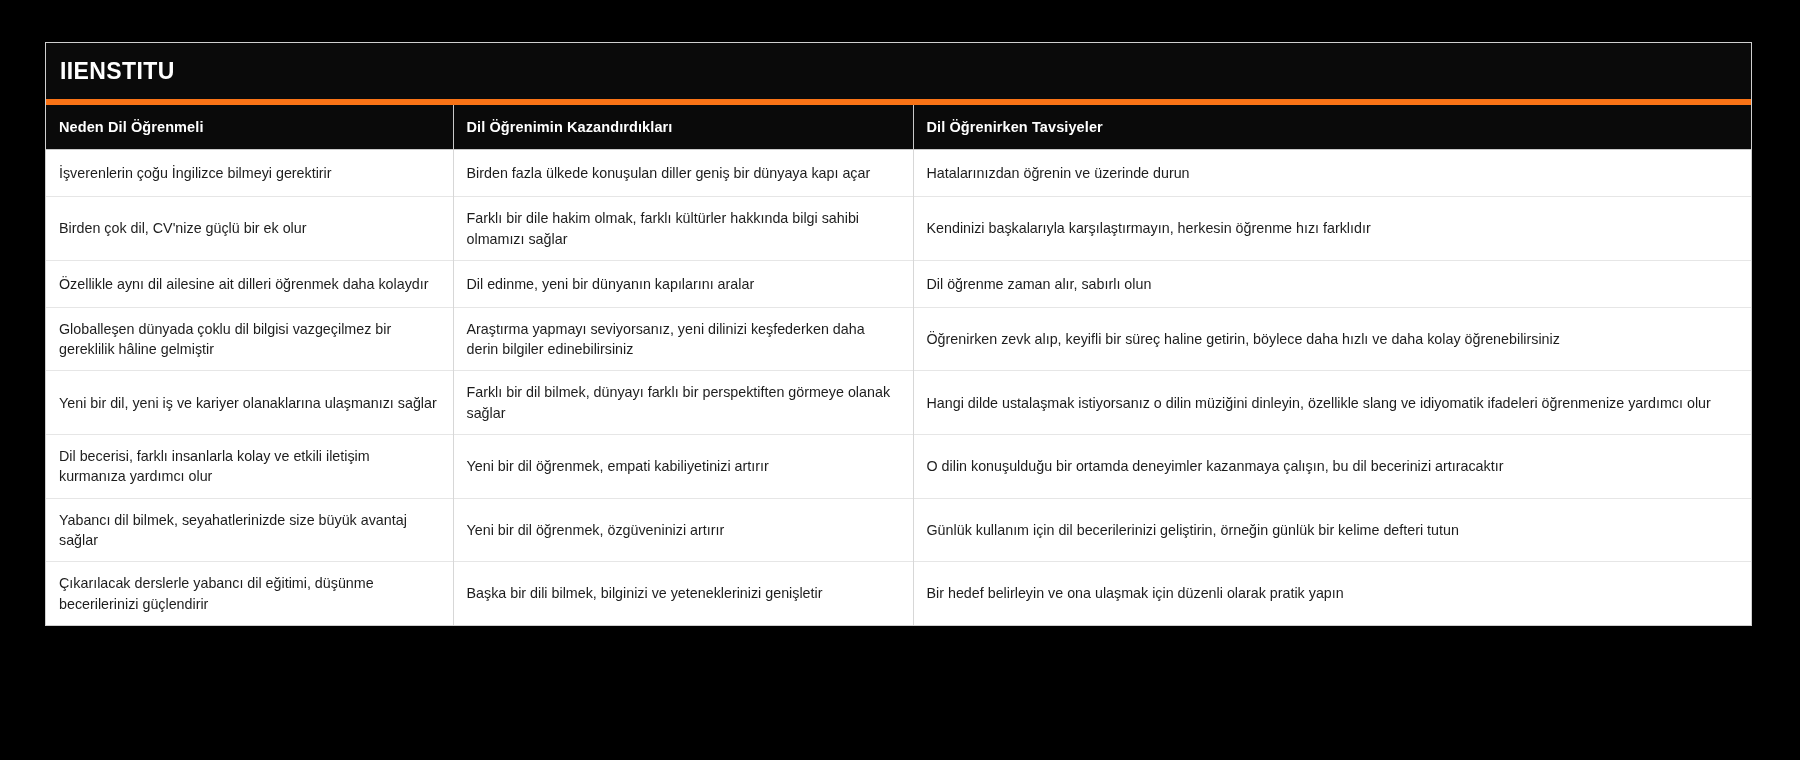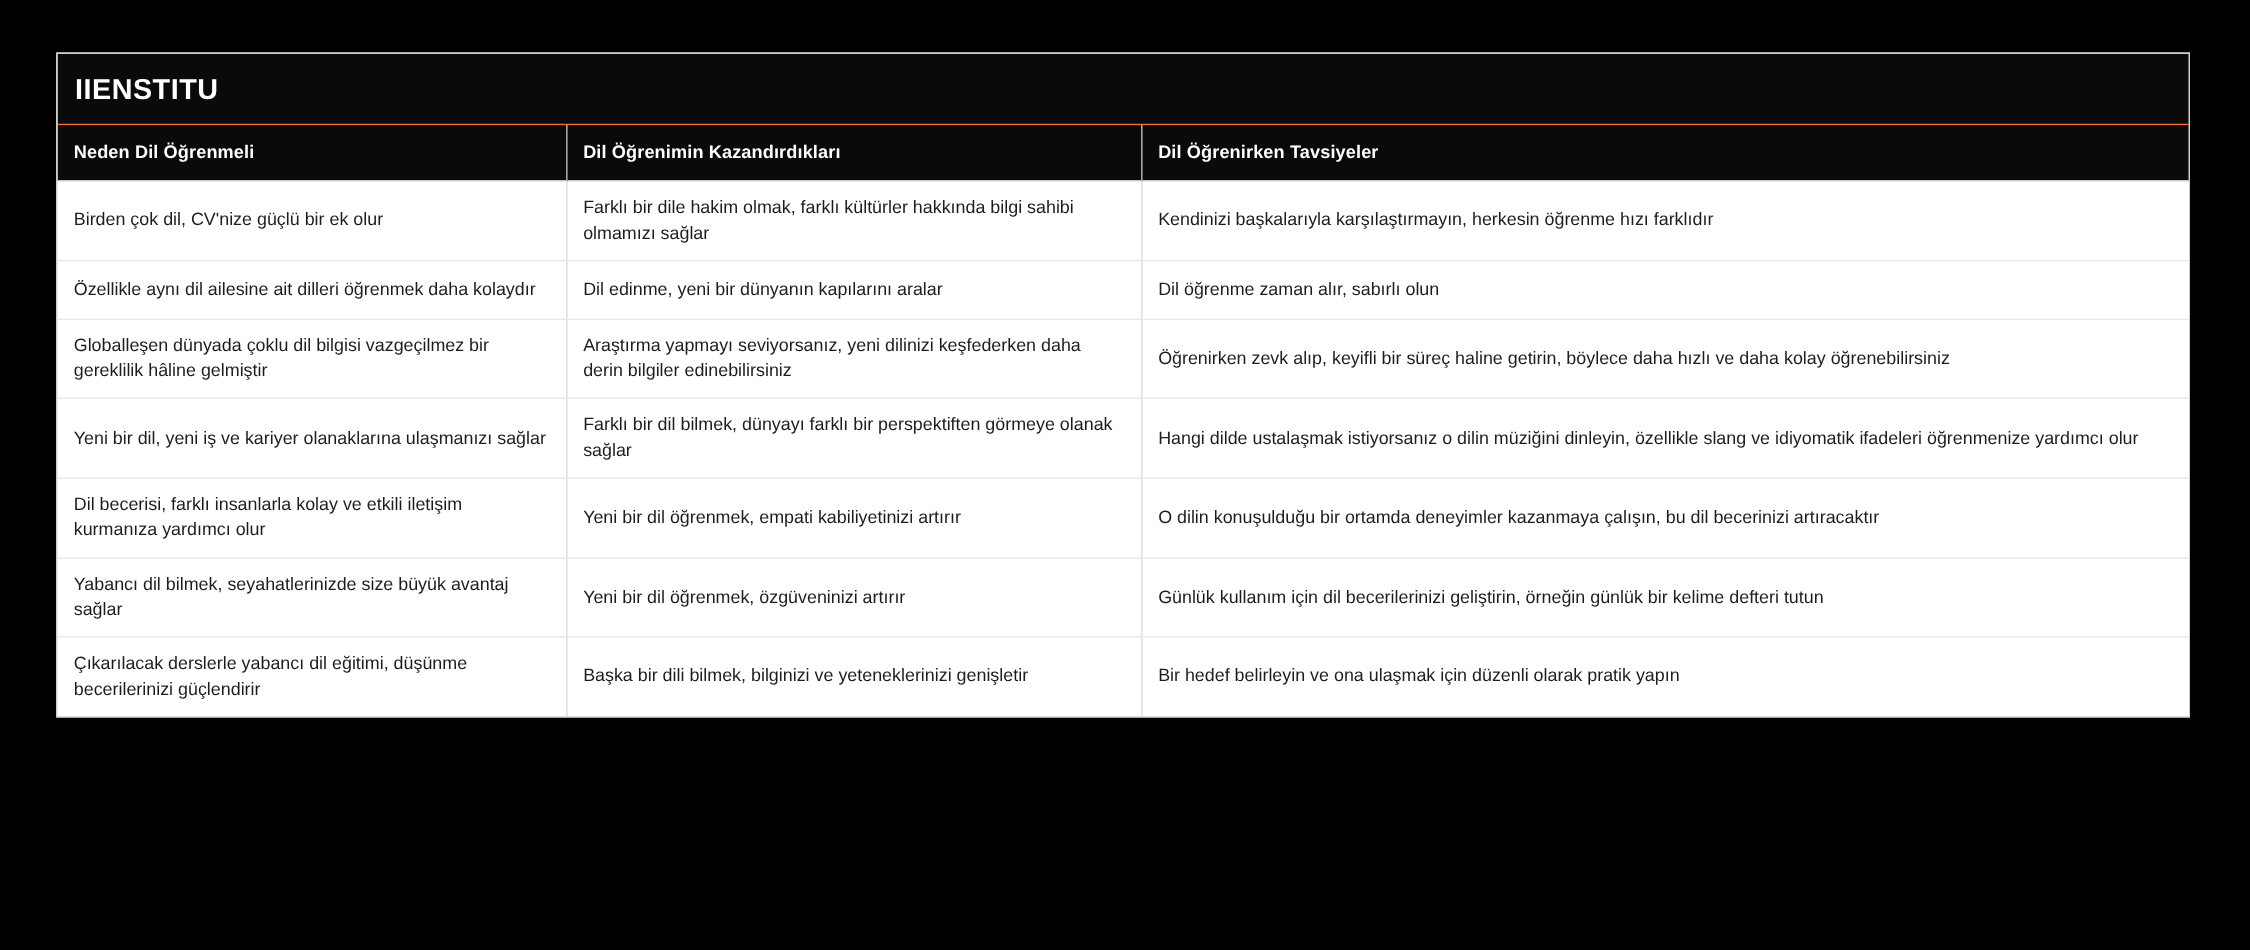--- a/index.html
+++ b/index.html
@@ -32,21 +32,21 @@
     border: 1px solid #cfcfcf;
     box-sizing: border-box;
     overflow: hidden;
   }
 
   
   .brandbar {
     background: #0a0a0a;
     padding: 16px 14px 15px 14px;
     box-sizing: border-box;
-    border-bottom: 1px solid #f97316;
+    border-bottom: 6px solid #f97316;
   }
   .brand-title {
     color: #ffffff;
     font-size: 23px;
     font-weight: 700;
     letter-spacing: 0.4px;
     line-height: 1.1;
     font-family: "Liberation Sans", sans-serif;
   }
 
@@ -112,20 +112,25 @@
       </colgroup>
       <thead>
         <tr>
           <th>Neden Dil Öğrenmeli</th>
           <th>Dil Öğrenimin Kazandırdıkları</th>
           <th>Dil Öğrenirken Tavsiyeler</th>
         </tr>
       </thead>
       <tbody>
         <tr>
+          <td>İşverenlerin çoğu İngilizce bilmeyi gerektirir</td>
+          <td>Birden fazla ülkede konuşulan diller geniş bir dünyaya kapı açar</td>
+          <td>Hatalarınızdan öğrenin ve üzerinde durun</td>
+        </tr>
+        <tr>
           <td>Birden çok dil, CV'nize güçlü bir ek olur</td>
           <td>Farklı bir dile hakim olmak, farklı kültürler hakkında bilgi sahibi olmamızı sağlar</td>
           <td>Kendinizi başkalarıyla karşılaştırmayın, herkesin öğrenme hızı farklıdır</td>
         </tr>
         <tr>
           <td>Özellikle aynı dil ailesine ait dilleri öğrenmek daha kolaydır</td>
           <td>Dil edinme, yeni bir dünyanın kapılarını aralar</td>
           <td>Dil öğrenme zaman alır, sabırlı olun</td>
         </tr>
         <tr>

